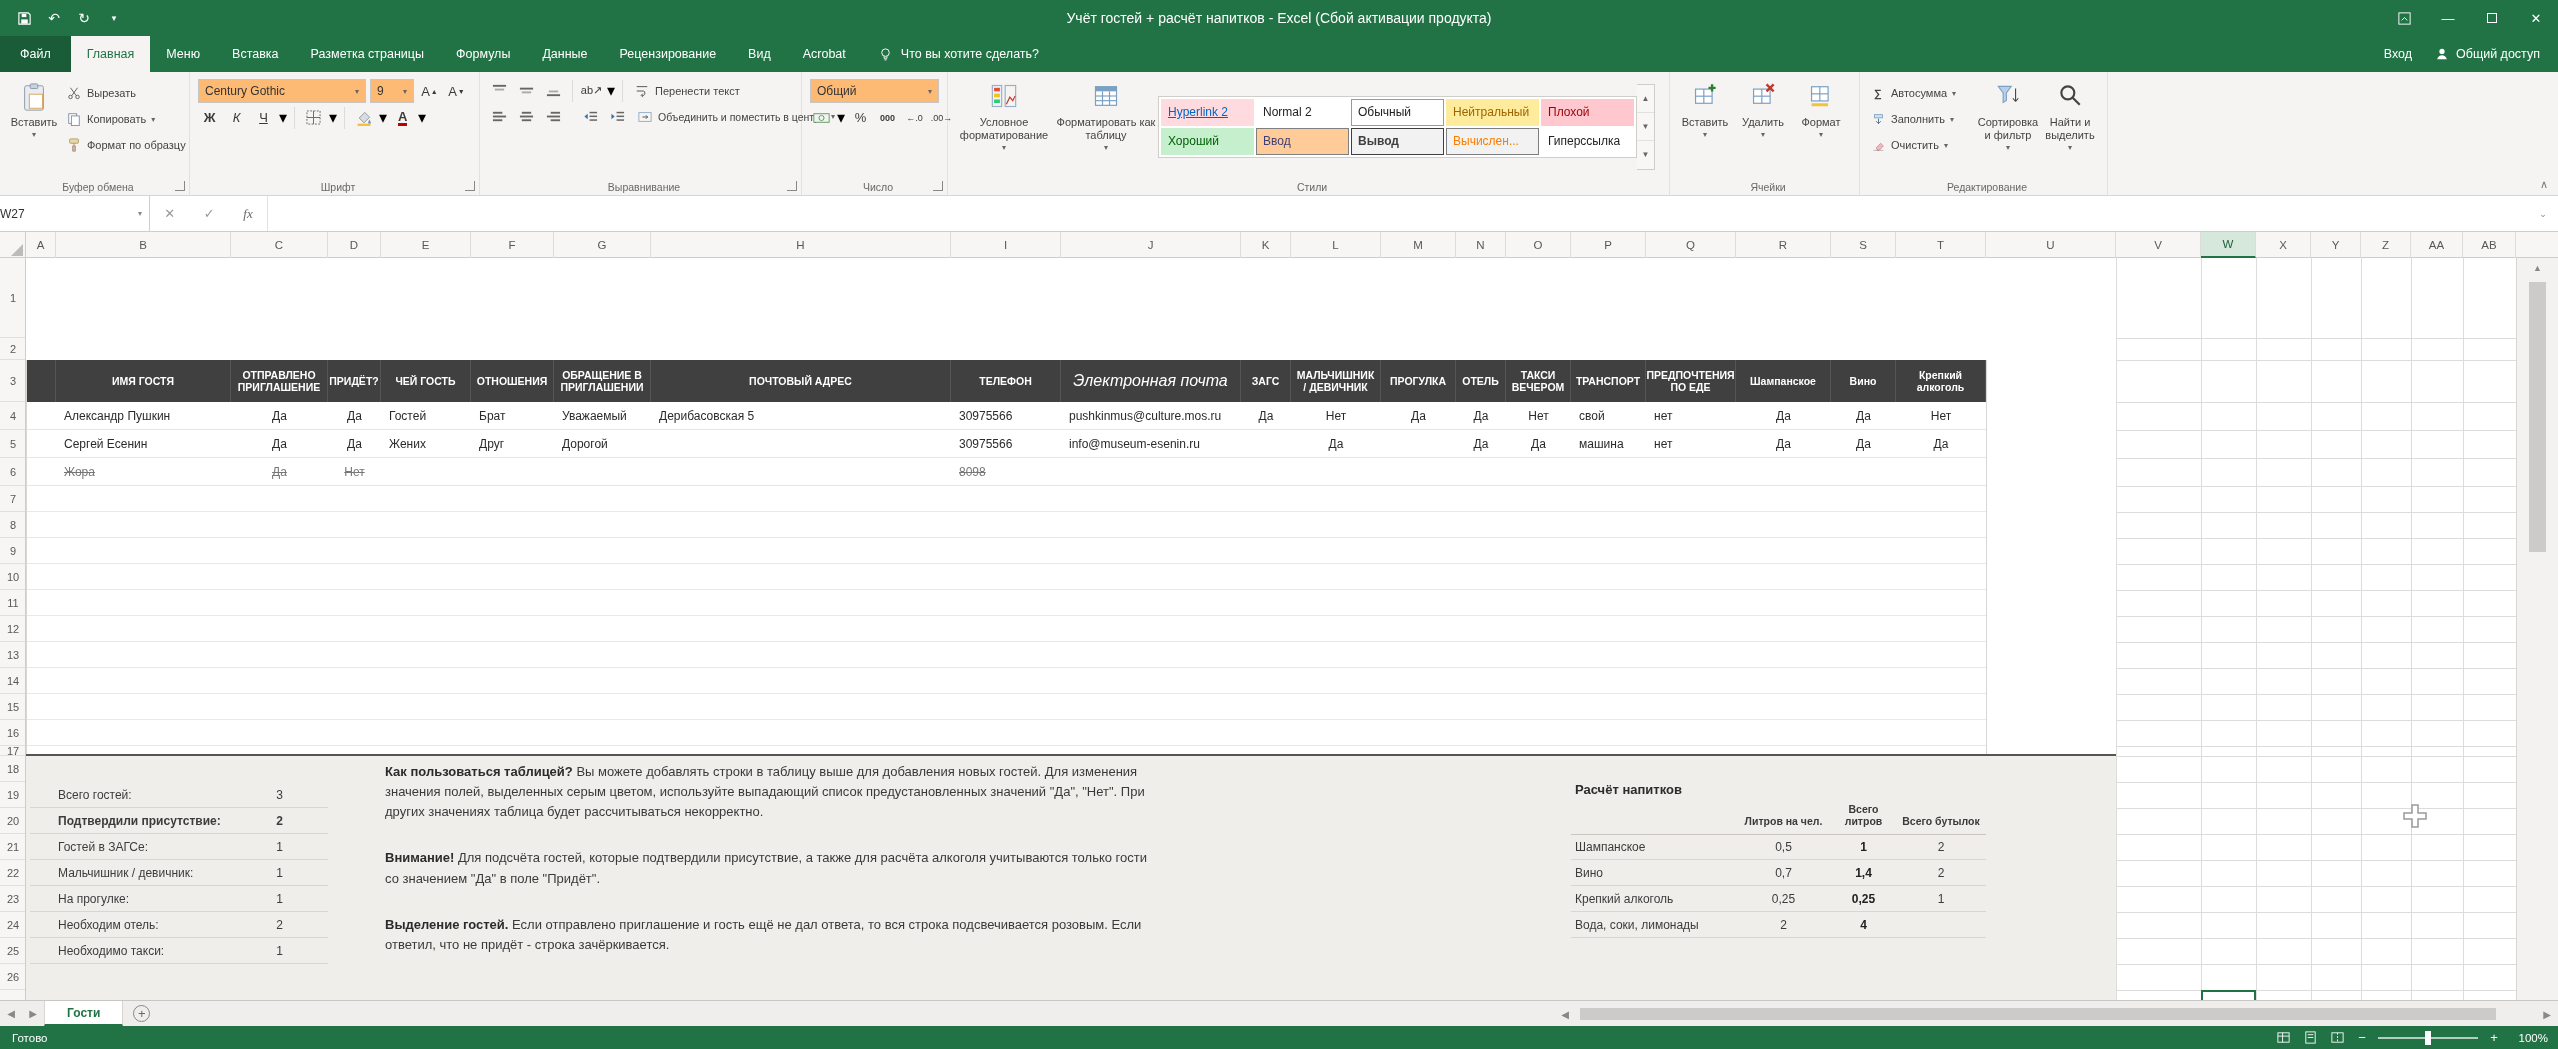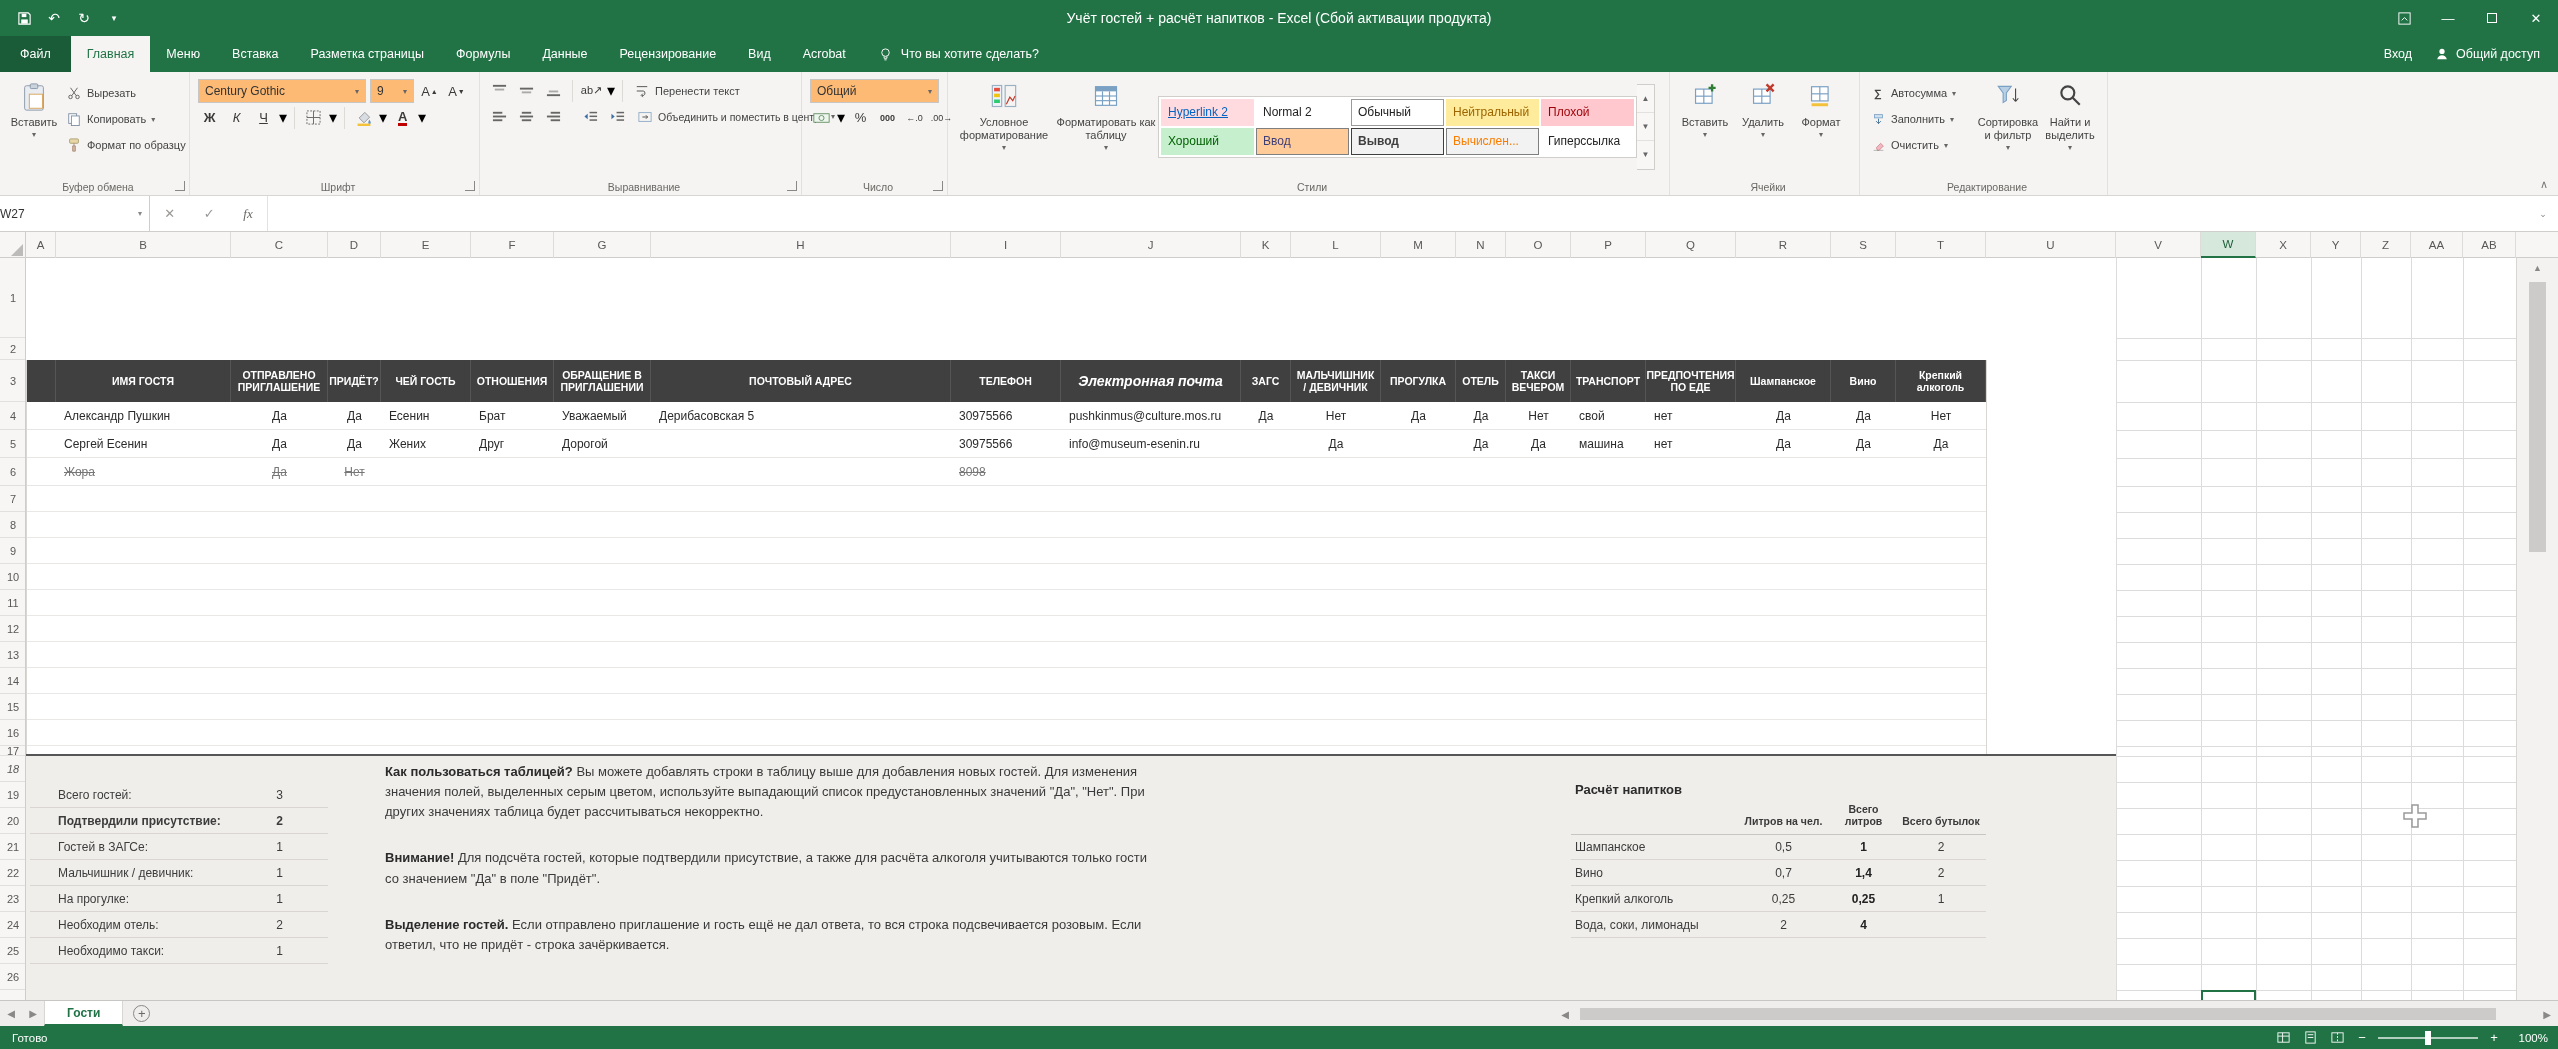--- a/index.html
+++ b/index.html
@@ -77,21 +77,21 @@
   .ch-corner:after { content:""; position:absolute; right:2px; bottom:2px; border-left:12px solid transparent; border-bottom:12px solid #bdbbb9; }
   .rowheads { position:absolute; top:258px; left:0; width:26px; height:742px; background:#f7f6f5; border-right:1px solid #cfcdcb; overflow:hidden; z-index:5; }
   .rh-cell { position:absolute; left:0; width:26px; display:flex; align-items:center; justify-content:center; font-size:11px; color:#5a5856; border-bottom:1px solid #e2e0de; }
 
   
   .grid { position:absolute; top:258px; left:0; width:2516px; height:742px; overflow:hidden; background:#fff; }
   .banner { position:absolute; display:flex; align-items:center; color:#fff; }
   .banner .b-title { font-size:32px; letter-spacing:2px; padding-left:30px; font-weight:normal; }
   .banner .b-brand { position:absolute; right:180px; top:22px; font-size:11px; letter-spacing:1.5px; color:#f7e9dc; }
   .th-cell { position:absolute; background:#404040; color:#fff; font-size:10.5px; font-weight:bold; display:flex; align-items:center; justify-content:center; text-align:center; line-height:1.18; padding:2px 4px; border-right:1px solid #555; }
-  .th-cell.ital { font-style:italic; font-weight:bold; font-size:14px; }
+  .th-cell.ital { font-style:italic; font-weight:normal; font-size:16px; }
   .trow { position:absolute; left:26px; width:1960px; border-bottom:1px solid #e8e6e4; background:#fff; }
   .trow.struck .tcell { text-decoration:line-through; color:#777; }
   .tcell { position:absolute; top:0; height:100%; display:flex; align-items:center; font-size:12px; color:#2b2b2b; overflow:hidden; white-space:nowrap; }
   .tcell.a-l { justify-content:flex-start; padding-left:8px; }
   .tcell.a-c { justify-content:center; }
   .erow { position:absolute; left:26px; width:1960px; border-bottom:1px solid #eae8e6; }
   .vline { position:absolute; width:1px; background:#dcdcdc; }
   .hline { position:absolute; height:1px; background:#dcdcdc; }
   .darkline { position:absolute; height:2px; background:#555; }
   .summary-bg { position:absolute; background:#f0eeeb; }
@@ -629,21 +629,21 @@
       <div class="th-cell" style="left: 1506px; top: 102px; width: 65px; height: 42px; position: absolute;">ТАКСИ ВЕЧЕРОМ</div>
       <div class="th-cell" style="left: 1571px; top: 102px; width: 75px; height: 42px; position: absolute;">ТРАНСПОРТ</div>
       <div class="th-cell" style="left: 1646px; top: 102px; width: 90px; height: 42px; position: absolute;">ПРЕДПОЧТЕНИЯ ПО ЕДЕ</div>
       <div class="th-cell" style="left: 1736px; top: 102px; width: 95px; height: 42px; position: absolute;">Шампанское</div>
       <div class="th-cell" style="left: 1831px; top: 102px; width: 65px; height: 42px; position: absolute;">Вино</div>
       <div class="th-cell" style="left: 1896px; top: 102px; width: 90px; height: 42px; position: absolute;">Крепкий алкоголь</div>
       <div class="trow" style="left: 26px; top: 144px; width: 1960px; height: 28px; position: absolute;">
         <div class="tcell a-l" style="left: 30px; top: 0px; width: 175px; position: absolute; height: 100%;">Александр Пушкин</div>
         <div class="tcell a-c" style="left: 205px; top: 0px; width: 97px; position: absolute; height: 100%;">Да</div>
         <div class="tcell a-c" style="left: 302px; top: 0px; width: 53px; position: absolute; height: 100%;">Да</div>
-        <div class="tcell a-l" style="left: 355px; top: 0px; width: 90px; position: absolute; height: 100%;">Есенин</div>
+        <div class="tcell a-l" style="left: 355px; top: 0px; width: 90px; position: absolute; height: 100%;">Гостей</div>
         <div class="tcell a-l" style="left: 445px; top: 0px; width: 83px; position: absolute; height: 100%;">Брат</div>
         <div class="tcell a-l" style="left: 528px; top: 0px; width: 97px; position: absolute; height: 100%;">Уважаемый</div>
         <div class="tcell a-l" style="left: 625px; top: 0px; width: 300px; position: absolute; height: 100%;">Дерибасовская 5</div>
         <div class="tcell a-l" style="left: 925px; top: 0px; width: 110px; position: absolute; height: 100%;">30975566</div>
         <div class="tcell a-l" style="left: 1035px; top: 0px; width: 180px; position: absolute; height: 100%;">pushkinmus@culture.mos.ru</div>
         <div class="tcell a-c" style="left: 1215px; top: 0px; width: 50px; position: absolute; height: 100%;">Да</div>
         <div class="tcell a-c" style="left: 1265px; top: 0px; width: 90px; position: absolute; height: 100%;">Нет</div>
         <div class="tcell a-c" style="left: 1355px; top: 0px; width: 75px; position: absolute; height: 100%;">Да</div>
         <div class="tcell a-c" style="left: 1430px; top: 0px; width: 50px; position: absolute; height: 100%;">Да</div>
         <div class="tcell a-c" style="left: 1480px; top: 0px; width: 65px; position: absolute; height: 100%;">Нет</div>
@@ -802,21 +802,21 @@
       <div class="rh-cell" style="left: 0px; top: 254px; width: 26px; height: 26px; position: absolute;">8</div>
       <div class="rh-cell" style="left: 0px; top: 280px; width: 26px; height: 26px; position: absolute;">9</div>
       <div class="rh-cell" style="left: 0px; top: 306px; width: 26px; height: 26px; position: absolute;">10</div>
       <div class="rh-cell" style="left: 0px; top: 332px; width: 26px; height: 26px; position: absolute;">11</div>
       <div class="rh-cell" style="left: 0px; top: 358px; width: 26px; height: 26px; position: absolute;">12</div>
       <div class="rh-cell" style="left: 0px; top: 384px; width: 26px; height: 26px; position: absolute;">13</div>
       <div class="rh-cell" style="left: 0px; top: 410px; width: 26px; height: 26px; position: absolute;">14</div>
       <div class="rh-cell" style="left: 0px; top: 436px; width: 26px; height: 26px; position: absolute;">15</div>
       <div class="rh-cell" style="left: 0px; top: 462px; width: 26px; height: 26px; position: absolute;">16</div>
       <div class="rh-cell" style="left: 0px; top: 488px; width: 26px; height: 10px; position: absolute;">17</div>
-      <div class="rh-cell" style="left: 0px; top: 498px; width: 26px; height: 26px; position: absolute; font-style: italic;">18</div>
+      <div class="rh-cell" style="left: 0px; top: 498px; width: 26px; height: 26px; position: absolute;">18</div>
       <div class="rh-cell" style="left: 0px; top: 524px; width: 26px; height: 26px; position: absolute;">19</div>
       <div class="rh-cell" style="left: 0px; top: 550px; width: 26px; height: 26px; position: absolute;">20</div>
       <div class="rh-cell" style="left: 0px; top: 576px; width: 26px; height: 26px; position: absolute;">21</div>
       <div class="rh-cell" style="left: 0px; top: 602px; width: 26px; height: 26px; position: absolute;">22</div>
       <div class="rh-cell" style="left: 0px; top: 628px; width: 26px; height: 26px; position: absolute;">23</div>
       <div class="rh-cell" style="left: 0px; top: 654px; width: 26px; height: 26px; position: absolute;">24</div>
       <div class="rh-cell" style="left: 0px; top: 680px; width: 26px; height: 26px; position: absolute;">25</div>
       <div class="rh-cell" style="left: 0px; top: 706px; width: 26px; height: 26px; position: absolute;">26</div>
       <div class="rh-cell" style="left: 0px; top: 732px; width: 26px; height: 14px; position: absolute;"></div>
     </div>

